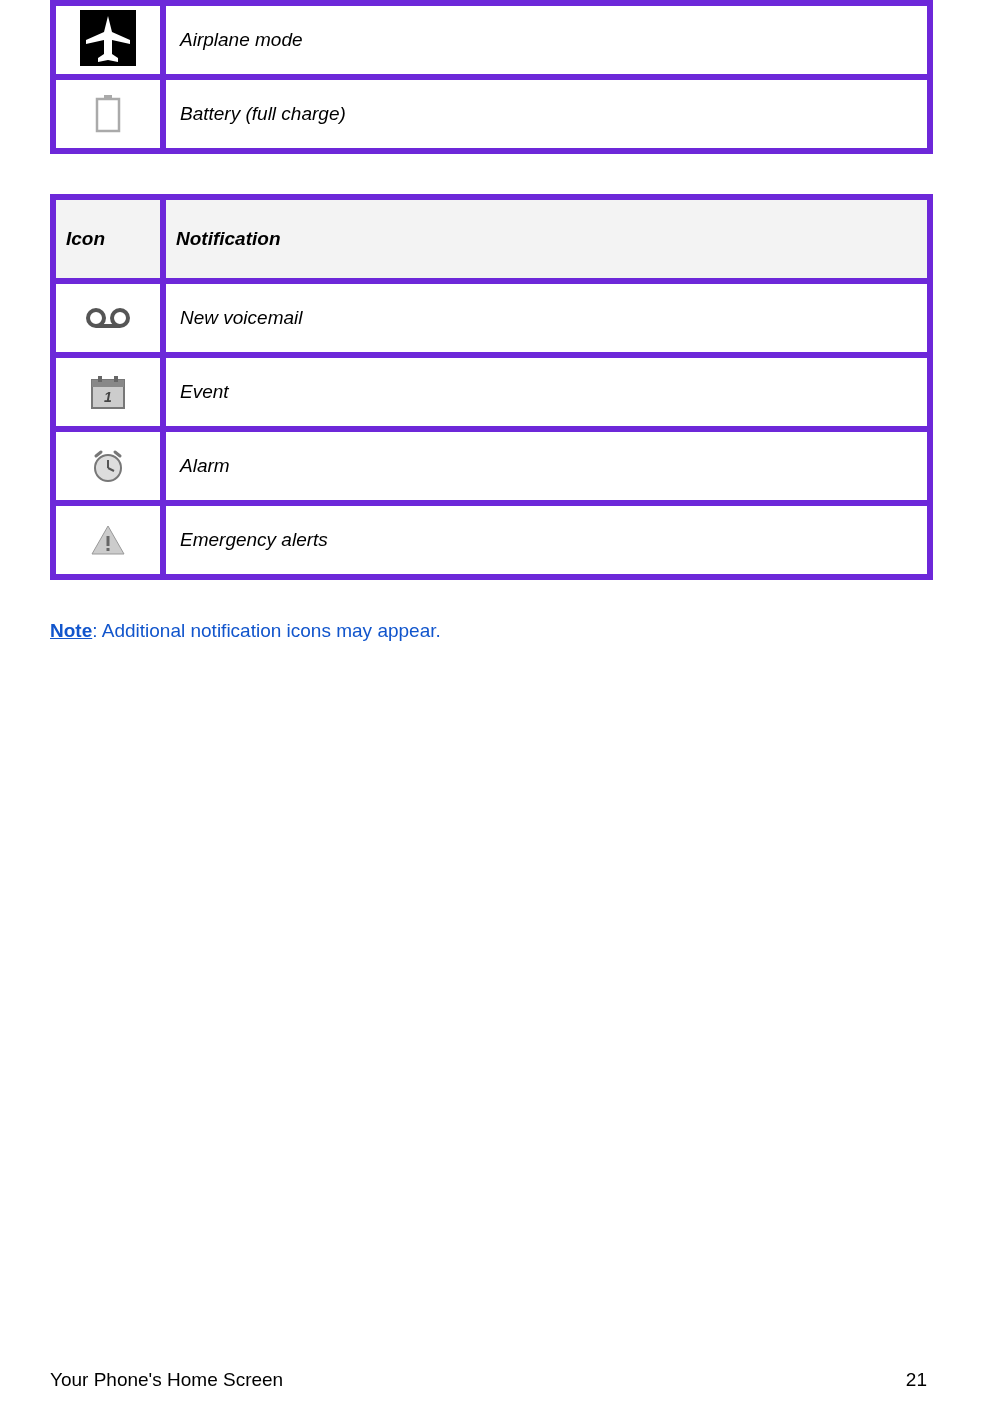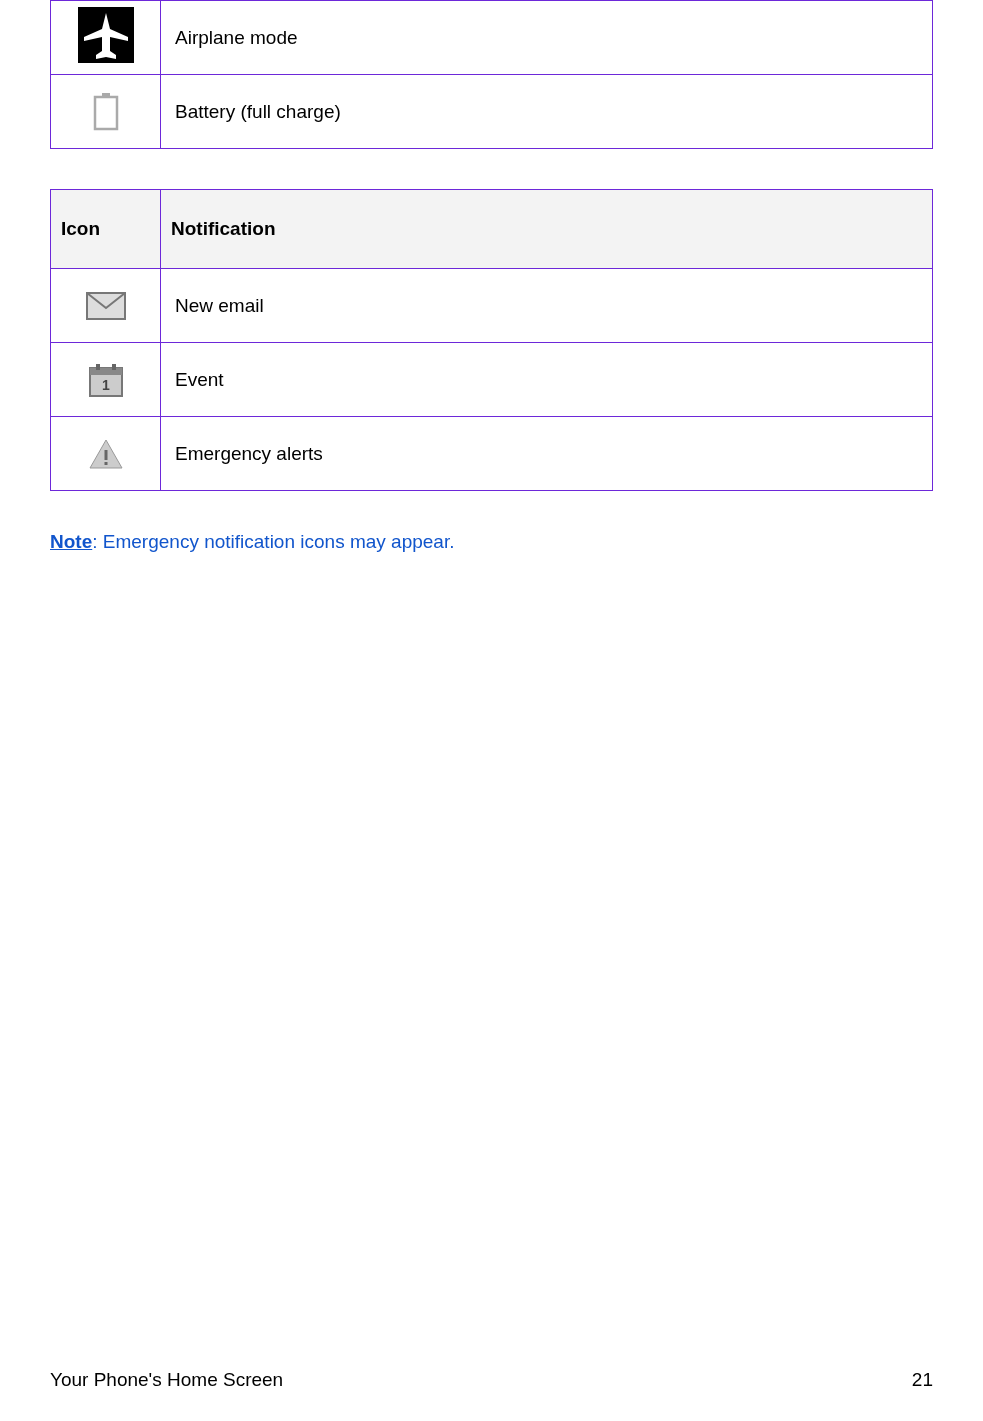--- a/index.html
+++ b/index.html
@@ -16,24 +16,25 @@
     }
     .content {
       padding: 0 50px;
     }
     table {
       width: 100%;
       border-collapse: collapse;
       margin-bottom: 40px;
     }
     td, th {
-      border: 1px solid #6d28d9;
+      border: 6px solid #6d28d9;
       text-align: left;
       vertical-align: middle;
       font-weight: normal;
+      font-style: italic;
     }
     .icon-cell {
       width: 110px;
       height: 74px;
       text-align: center;
       vertical-align: middle;
     }
     .desc-cell {
       padding: 12px 14px;
     }
@@ -55,21 +56,21 @@
       margin-top: 40px;
     }
     .note-label {
       font-weight: bold;
       text-decoration: underline;
     }
     .footer {
       position: absolute;
       bottom: 30px;
       left: 50px;
-      right: 50px;
+      right: 56px;
       display: flex;
       justify-content: space-between;
       font-size: 19px;
     }
     .icon-wrap {
       display: inline-flex;
       align-items: center;
       justify-content: center;
       width: 56px;
       height: 56px;
@@ -113,58 +114,73 @@
 
   <table>
     <tbody>
         <tr class="header-row">
       <th>Icon</th>
       <th>Notification</th>
     </tr>
     <tr>
       <td class="icon-cell">
         <span class="icon-wrap">
-          <svg width="40" height="28" viewBox="0 0 40 28">
-            <rect x="1" y="1" width="38" height="26" fill="#ddd" stroke="#777" stroke-width="2"></rect>
-            <polyline points="1,1 20,16 39,1" fill="none" stroke="#777" stroke-width="2"></polyline>
+          <svg width="46" height="22" viewBox="0 0 46 22">
+            <circle cx="11" cy="11" r="8" fill="none" stroke="#555" stroke-width="4"></circle>
+            <circle cx="35" cy="11" r="8" fill="none" stroke="#555" stroke-width="4"></circle>
+            <line x1="11" y1="19" x2="35" y2="19" stroke="#555" stroke-width="4"></line>
           </svg>
         </span>
       </td>
-      <td class="desc-cell">New email</td>
+      <td class="desc-cell">New voicemail</td>
     </tr>
     <tr>
       <td class="icon-cell">
         <span class="icon-wrap">
           <svg width="36" height="36" viewBox="0 0 36 36">
             <rect x="2" y="6" width="32" height="28" fill="#ccc" stroke="#777" stroke-width="2"></rect>
             <rect x="2" y="6" width="32" height="7" fill="#888"></rect>
             <rect x="8" y="2" width="4" height="6" fill="#666"></rect>
             <rect x="24" y="2" width="4" height="6" fill="#666"></rect>
             <text x="18" y="28" text-anchor="middle" fill="#444" font-size="14" font-weight="bold" font-family="Arial">1</text>
           </svg>
         </span>
       </td>
       <td class="desc-cell">Event</td>
     </tr>
     <tr>
       <td class="icon-cell">
         <span class="icon-wrap">
+          <svg width="36" height="36" viewBox="0 0 36 36">
+            <circle cx="18" cy="20" r="13" fill="#ddd" stroke="#777" stroke-width="2"></circle>
+            <line x1="18" y1="20" x2="18" y2="12" stroke="#555" stroke-width="2"></line>
+            <line x1="18" y1="20" x2="24" y2="23" stroke="#555" stroke-width="2"></line>
+            <line x1="6" y1="8" x2="11" y2="4" stroke="#777" stroke-width="3" stroke-linecap="round"></line>
+            <line x1="30" y1="8" x2="25" y2="4" stroke="#777" stroke-width="3" stroke-linecap="round"></line>
+          </svg>
+        </span>
+      </td>
+      <td class="desc-cell">Alarm</td>
+    </tr>
+    <tr>
+      <td class="icon-cell">
+        <span class="icon-wrap">
           <svg width="36" height="32" viewBox="0 0 36 32">
             <polygon points="18,2 34,30 2,30" fill="#ccc" stroke="#999" stroke-width="1"></polygon>
             <rect x="16.5" y="12" width="3" height="10" fill="#666"></rect>
             <rect x="16.5" y="24" width="3" height="3" fill="#666"></rect>
           </svg>
         </span>
       </td>
       <td class="desc-cell">Emergency alerts</td>
     </tr>
   </tbody>
     </table>
 
   <p class="note">
-    <span class="note-label">Note</span><span>: Emergency notification icons may appear.</span>
+    <span class="note-label">Note</span><span>: Additional notification icons may appear.</span>
   </p>
 </div>
 
 <div class="footer">
   <span>Your Phone's Home Screen</span>
   <span>21</span>
 </div>
 
 </body></html>

